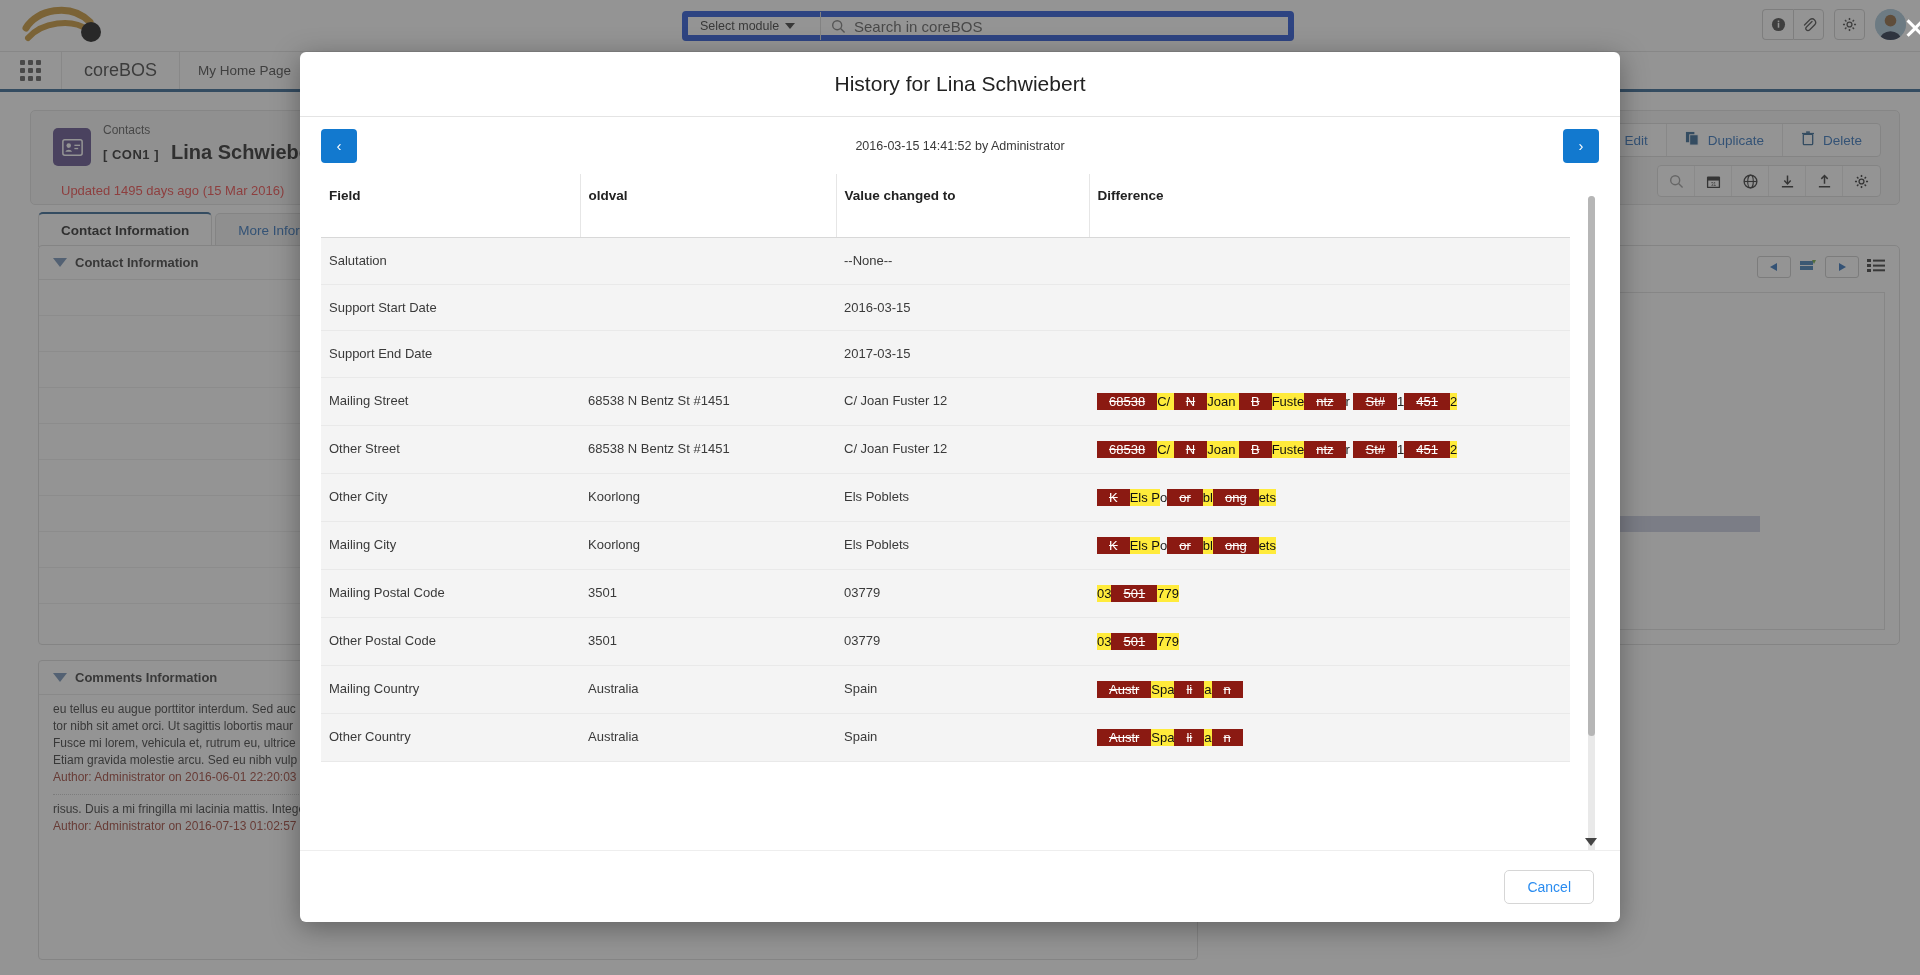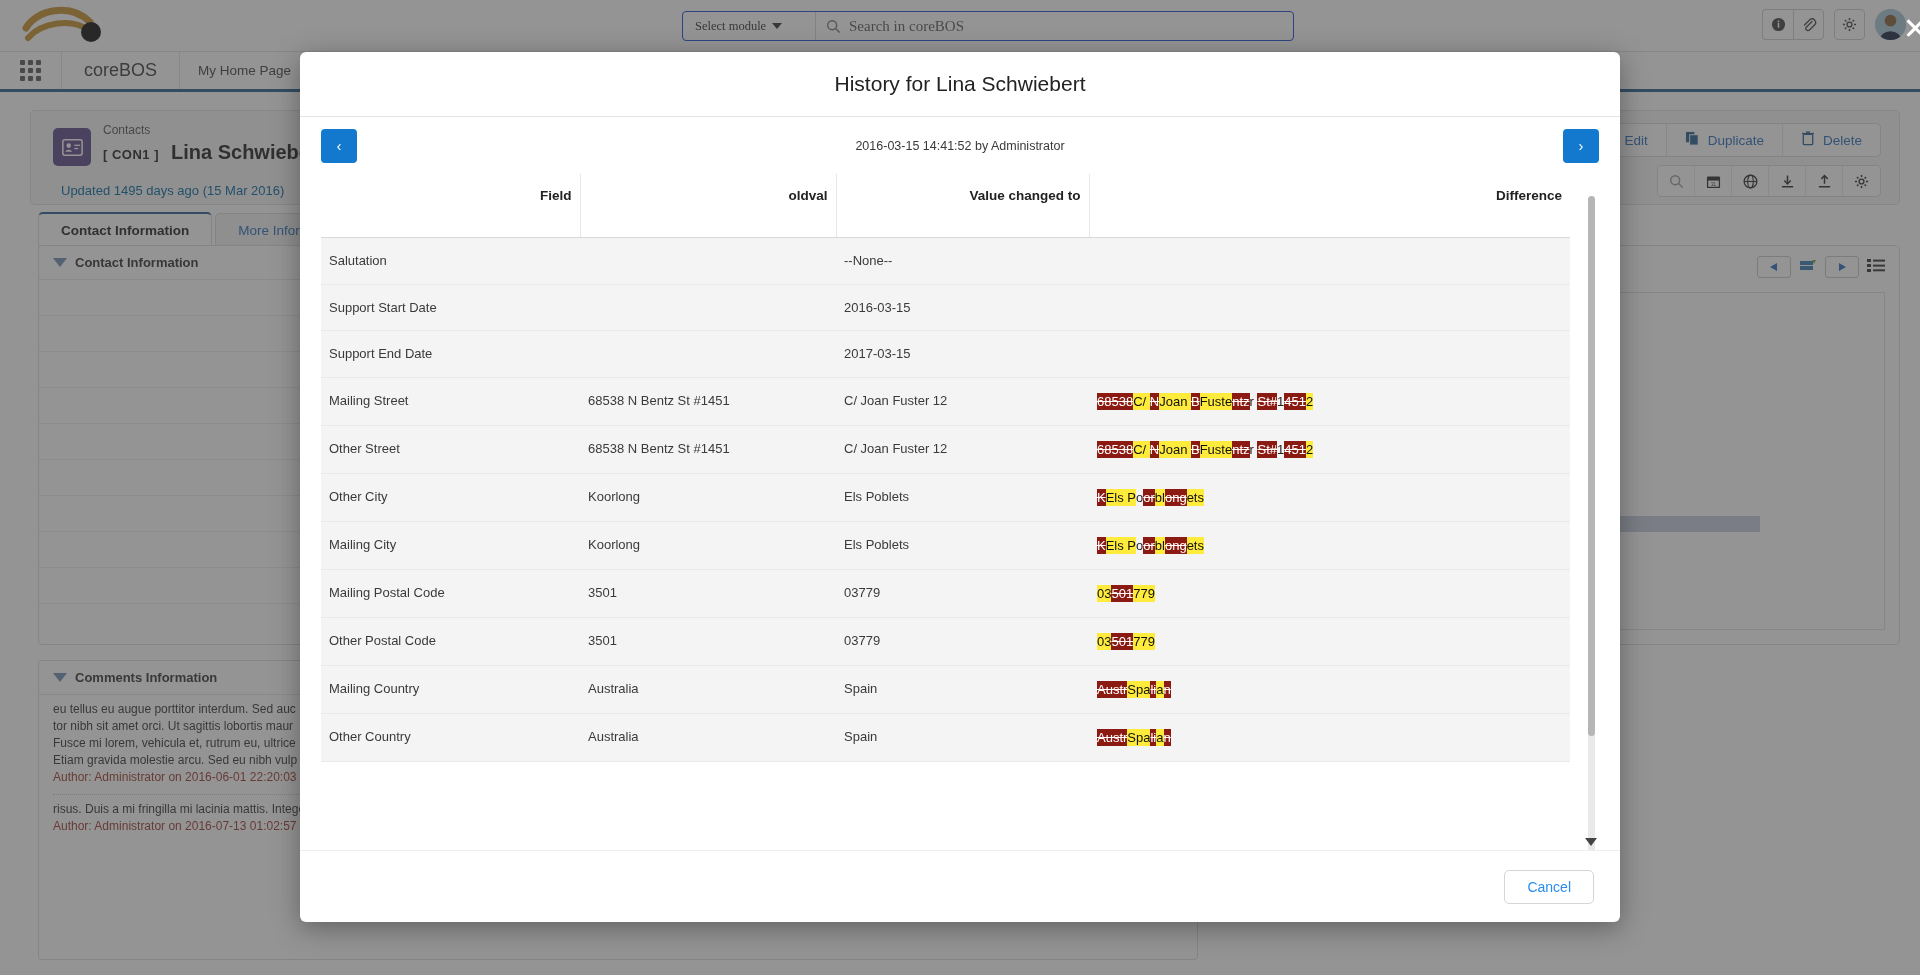--- a/index.html
+++ b/index.html
@@ -17,21 +17,21 @@
 
   .topbar {
     position: absolute; left:0; top:0; width:1920px; height:52px;
     background:#ffffff; border-bottom:1px solid #e3e3e3;
   }
   .logo-wrap { position:absolute; left:18px; top:2px; width:110px; height:48px; }
   .logo-wrap svg { display:block; }
 
   .searchgroup {
     position:absolute; left:682px; top:11px; width:612px; height:30px;
-    border:1px solid #1d4ed8; border-radius:4px; background:#fff; display:flex; align-items:center;font-family:Liberation Serif, serif;
+    border:6px solid #1d4ed8; border-radius:4px; background:#fff; display:flex; align-items:center;
   }
   .selmodule {
     width:133px; height:28px; display:flex; align-items:center; gap:6px;
     padding-left:12px; font-size:12.5px; color:#333; border-right:1px solid #d8d8d8;
     white-space:nowrap; overflow:hidden;
   }
   .caret-dn { width:0;height:0;border-left:5px solid transparent;border-right:5px solid transparent;border-top:6px solid #333; }
   .searchicon { margin-left:10px; margin-right:8px; display:flex; }
   .searchplace { font-size:15px; color:#5a5a5a; }
 
@@ -59,21 +59,21 @@
     position:absolute; left:30px; top:110px; width:1870px; height:95px;
     background:#f7f7f7; border:1px solid #e0e0e0; border-radius:5px;
   }
   .rh-ico {
     position:absolute; left:22px; top:17px; width:38px;height:38px;background:#5b4b8a;border-radius:5px;
     display:flex;align-items:center;justify-content:center;
   }
   .rh-mod { position:absolute; left:72px; top:12px; font-size:12px; color:#555; }
   .rh-title { position:absolute; left:72px; top:30px; font-size:20px; font-weight:bold; color:#222; display:flex; align-items:baseline; gap:12px;}
   .rh-cid { font-size:13px; font-weight:bold; letter-spacing:.5px; }
-  .rh-upd { position:absolute; left:30px; top:72px; font-size:13px; color:#0369a1; }
+  .rh-upd { position:absolute; left:30px; top:72px; font-size:13px; color:#ef4444; }
 
   .rh-actions { position:absolute; right:18px; top:12px; display:flex; border:1px solid #dcdcdc; border-radius:4px; background:#fff;}
   .rh-act { display:flex;align-items:center;gap:8px;padding:7px 18px;font-size:13.5px;color:#2a6ebb;border-right:1px solid #e4e4e4;}
   .rh-act:last-child{border-right:none;}
   .rh-tools { position:absolute; right:18px; top:54px; display:flex; border:1px solid #dcdcdc; border-radius:4px; background:#fff;}
   .rh-tool { width:37px;height:30px;display:flex;align-items:center;justify-content:center;border-right:1px solid #e8e8e8;}
   .rh-tool:last-child{border-right:none;}
 
   .tabsrow { position:absolute; left:38px; top:212px; display:flex; align-items:flex-end; }
   .tab {
@@ -132,34 +132,34 @@
   .navbtn {
     position:absolute; width:36px;height:34px; background:#1279cf; border-radius:4px;
     display:flex;align-items:center;justify-content:center; color:#fff; font-size:15px;
   }
   .navbtn.prev { left:21px; } .navbtn.next { right:21px; }
   .revinfo { font-size:12.5px; color:#3a3a3a; }
 
   .tablewrap { position:relative; flex:1; overflow:hidden; margin:0 21px; }
   .dtable { width:1249px; border-collapse:collapse; table-layout:fixed; }
   .dtable th {
-    text-align:right; font-size:13.5px; color:#222; font-weight:bold;
+    text-align:left; font-size:13.5px; color:#222; font-weight:bold;
     padding:14px 8px 34px 8px; border-bottom:1px solid #d8d8d8; border-right:1px solid #e6e6e6;
     vertical-align:top; background:#fff;
   }
   .dtable th:last-child { border-right:none; }
   .dtable td {
     font-size:13px; color:#3a3a3a; padding:14px 8px; border-bottom:1px solid #e9e9e9;
     vertical-align:top; background:#f4f4f4; line-height:17.5px;
   }
   .col1{width:259px}.col2{width:256px}.col3{width:253px}.col4{width:481px}
   .wrapcell { width:248px; word-wrap:break-word; }
 
   .diff { font-size:13px; line-height:19px; white-space:normal; }
-  .diff del { background:#8b1a12; color:#fff; text-decoration:line-through; padding:1px 0; }
+  .diff del { background:#8b1a12; color:#fff; text-decoration:line-through; padding:1px 12px; }
   .diff ins { background:#ffeb3b; color:#111; text-decoration:none; padding:1px 0; }
   .diff .pl { color:#222; }
 
   .vscroll { position:absolute; right:4px; top:22px; width:7px; height:660px; background:#e9e9e9; border-radius:4px;}
   .vthumb { position:absolute; left:0; top:0; width:7px; height:540px; background:#b6b6b6; border-radius:4px;}
   .downarr { position:absolute; right:2px; bottom:4px; width:0;height:0;border-left:6px solid transparent;border-right:6px solid transparent;border-top:8px solid #444;}
 
   .modal-foot { height:72px; border-top:1px solid #eee; display:flex; align-items:center; justify-content:flex-end; padding-right:26px;}
   .cancelbtn { padding:8px 22px; font-size:14px; color:#2a8cf0; background:#fff; border:1px solid #d6d6d6; border-radius:5px;}
 </style>

